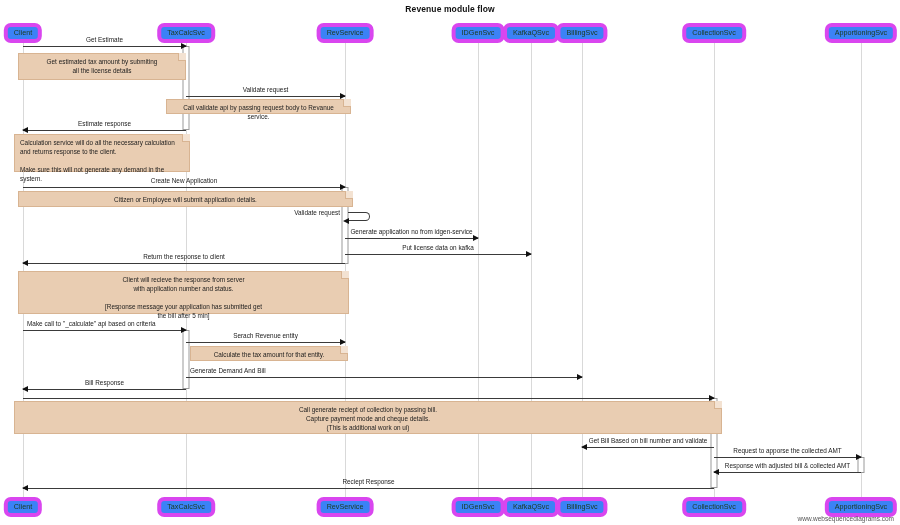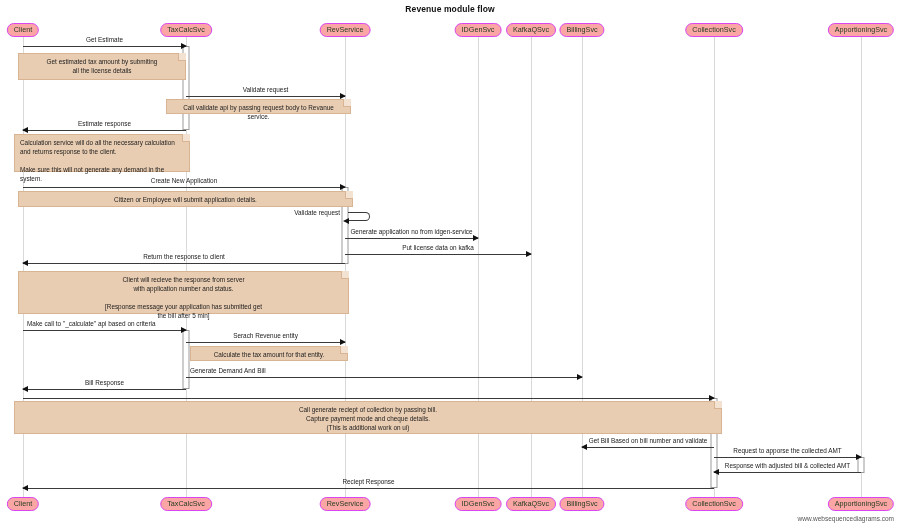--- a/index.html
+++ b/index.html
@@ -26,22 +26,22 @@
   
   .lifeline{
     position:absolute;top:36px;
     width:1px;
     background:#d9d9d9;
   }
   
   .actor{
     position:absolute;
     transform:translateX(-50%);
-    background:#fca5a5;
-    border:1px solid #d946ef;
+    background:#3b82f6;
+    border:4px solid #d946ef;
     border-radius:7px;
     color:#1b3a1b;
     font-size:7.2px;
     line-height:11px;
     height:12px;
     padding:0 6px;
     text-align:right;
     white-space:nowrap;
     box-sizing:content-box;
   }

